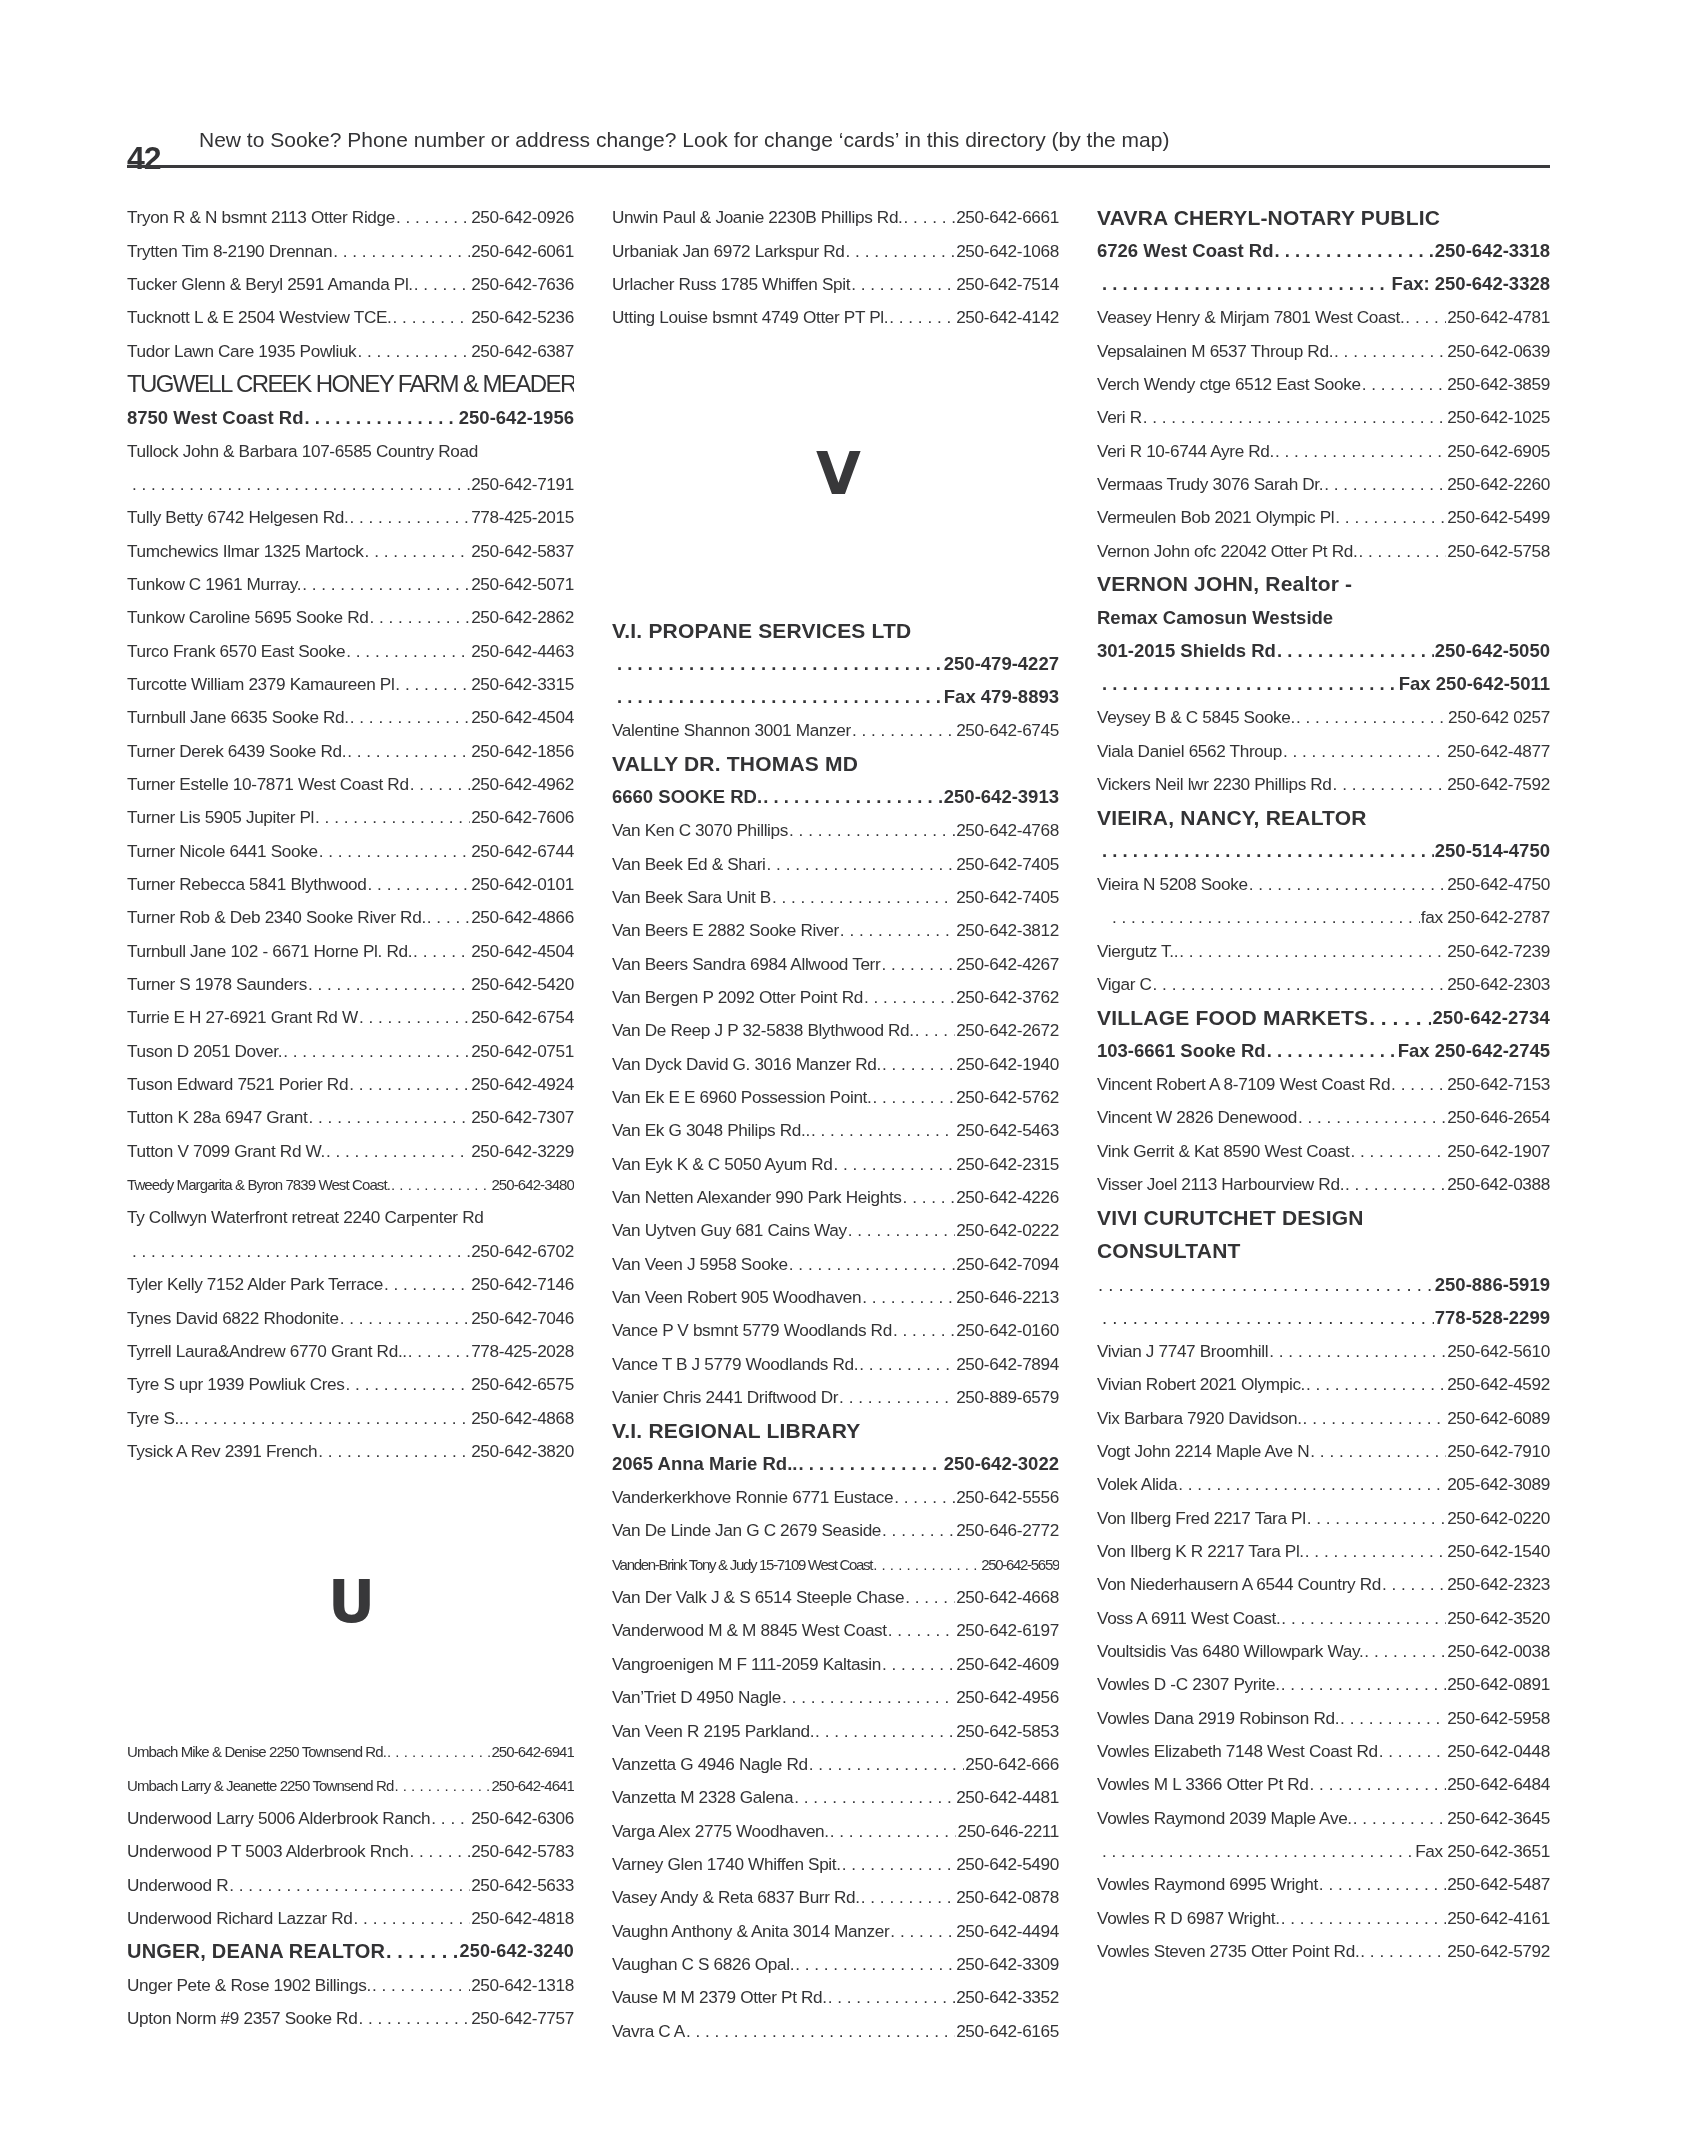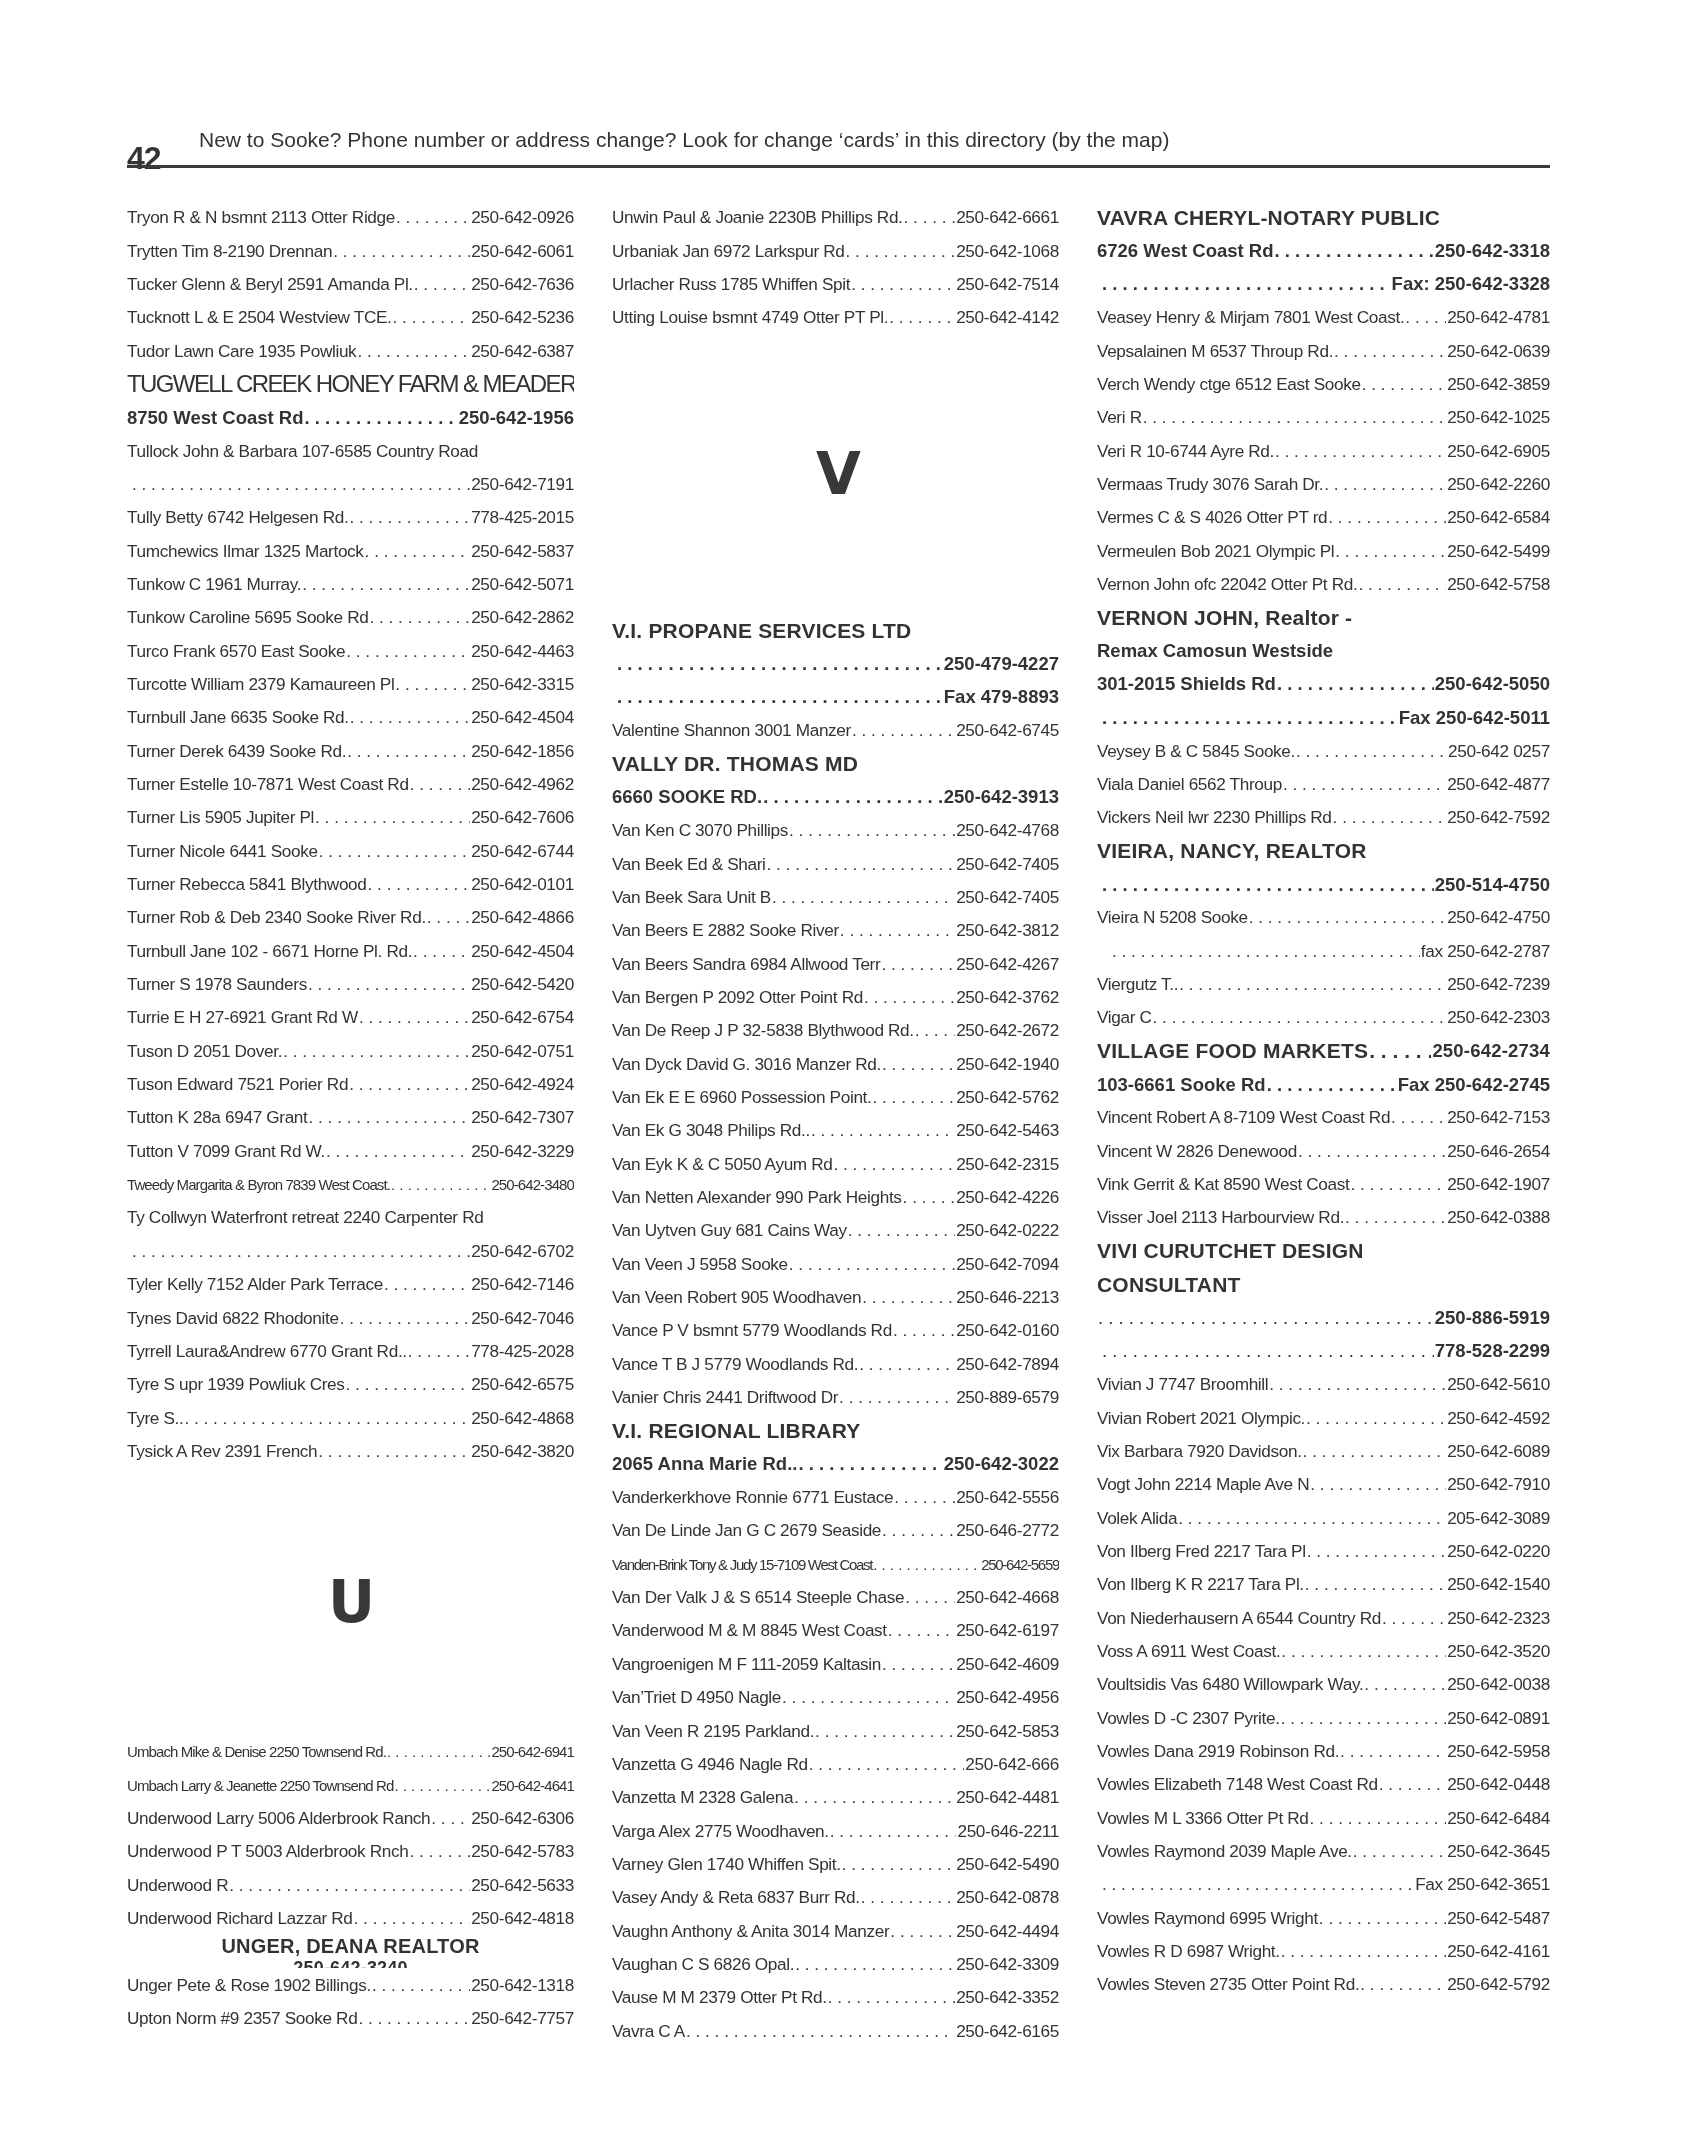--- a/index.html
+++ b/index.html
@@ -246,21 +246,21 @@
   <div class="row">
       <span class="name">Underwood R</span>
       <span class="leader"></span>
       <span class="phone">250-642-5633</span>
     </div>
   <div class="row">
       <span class="name">Underwood Richard  Lazzar Rd</span>
       <span class="leader"></span>
       <span class="phone">250-642-4818</span>
     </div>
-  <div class="row heading" style="font-size:20px;flex-direction:column;">
+  <div class="row heading" style="font-size:20px;">
       <span class="name">UNGER, DEANA REALTOR</span>
       <span class="leader"></span>
       <span class="phone" style="font-size:18px;">250-642-3240</span>
     </div>
   <div class="row">
       <span class="name">Unger Pete &amp; Rose 1902 Billings.</span>
       <span class="leader"></span>
       <span class="phone">250-642-1318</span>
     </div>
   <div class="row">
@@ -545,25 +545,20 @@
       <span class="name">Veri R 10-6744 Ayre Rd.</span>
       <span class="leader"></span>
       <span class="phone">250-642-6905</span>
     </div>
   <div class="row">
       <span class="name">Vermaas Trudy  3076 Sarah Dr.</span>
       <span class="leader"></span>
       <span class="phone">250-642-2260</span>
     </div>
   <div class="row">
-      <span class="name">Vermes C &amp; S 4026 Otter PT rd</span>
-      <span class="leader"></span>
-      <span class="phone">250-642-6584</span>
-    </div>
-  <div class="row">
       <span class="name">Vermeulen Bob 2021 Olympic Pl</span>
       <span class="leader"></span>
       <span class="phone">250-642-5499</span>
     </div>
   <div class="row">
       <span class="name">Vernon John ofc 22042 Otter Pt Rd.</span>
       <span class="leader"></span>
       <span class="phone">250-642-5758</span>
     </div>
   <div class="row heading">

